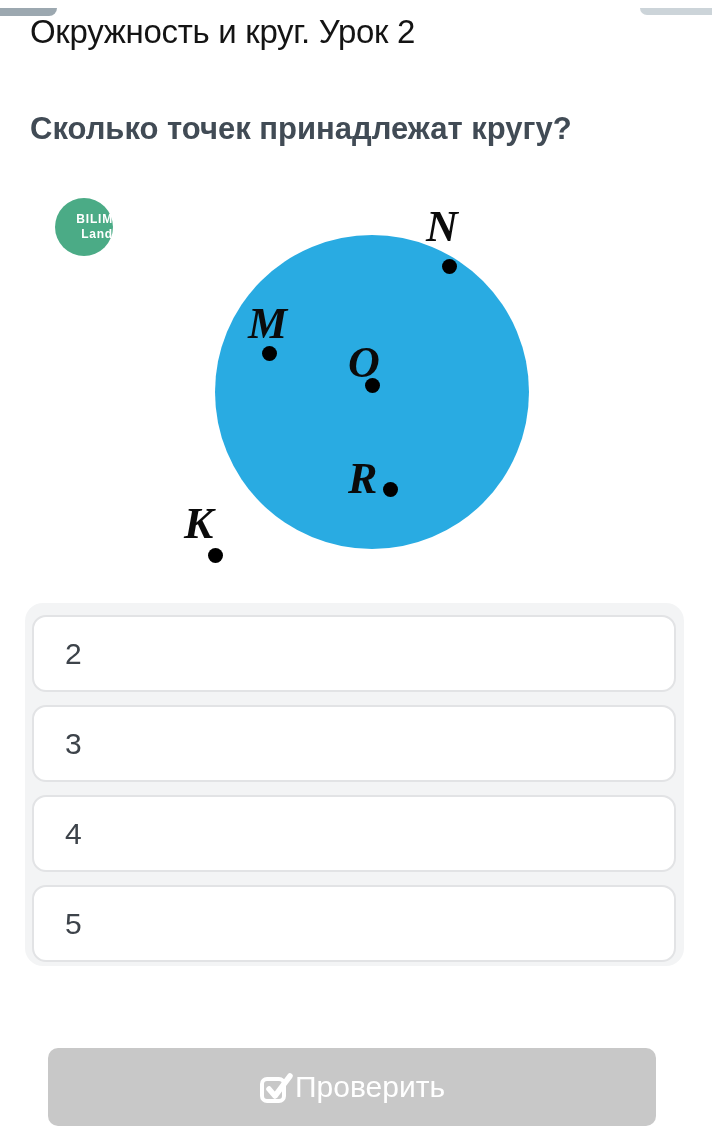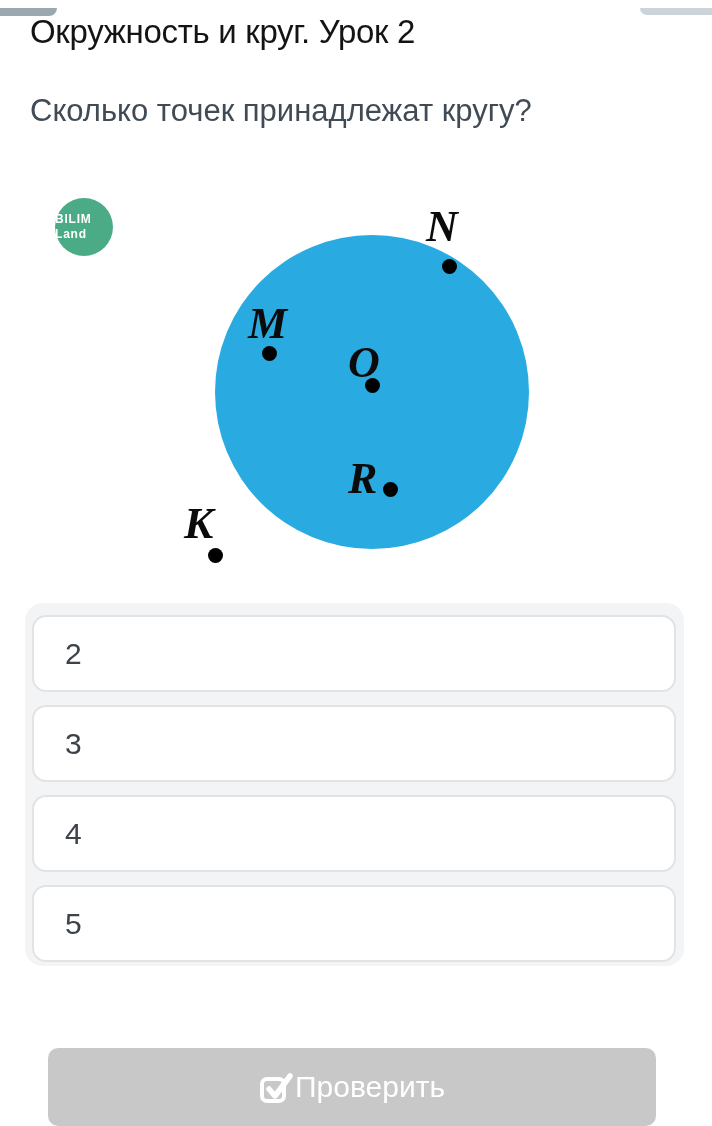--- a/index.html
+++ b/index.html
@@ -13,26 +13,26 @@
   .page { position:absolute; inset:0; background:#fff;margin-top:8px; }
 
   
   .remnant-left  { position:absolute; left:0; top:0; width:57px; height:8px;
                    background:#9ca8b0; border-bottom-right-radius:9px; }
   .remnant-right { position:absolute; right:0; top:0; width:72px; height:7px;
                    background:#ccd4d9; border-bottom-left-radius:9px; }
 
   .title    { position:absolute; left:30px; top:5px; font-size:33px;
               color:#141414; letter-spacing:-0.3px; white-space:nowrap; }
-  .question { position:absolute; left:30px; top:85px; font-size:31px;
-              font-weight:normal; color:#414b55; white-space:nowrap; }
+  .question { position:absolute; left:30px; top:103px; font-size:31px;
+              font-weight:bold; color:#414b55; white-space:nowrap; }
 
   .logo { position:absolute; left:55px; top:190px; width:58px; height:58px;
           border-radius:50%; background:#4bab86; color:#ffffff;
-          display:flex; flex-direction:column; align-items:flex-start; justify-content:center;
+          display:flex; flex-direction:column; align-items:flex-end; justify-content:center;
           font-size:12px; font-weight:bold; letter-spacing:0.8px; line-height:15px; }
 
   .disk { position:absolute; left:215px; top:227px; width:314px; height:314px;
           border-radius:50%; background:#29abe2; }
 
   .pt-label { position:absolute; font-family:"Liberation Serif", serif;
               font-style:italic; font-weight:600; font-size:44px; line-height:1;
               color:#0b0b0b; }
   .pt-dot   { position:absolute; width:15px; height:15px; border-radius:50%;
               background:#000000; }

